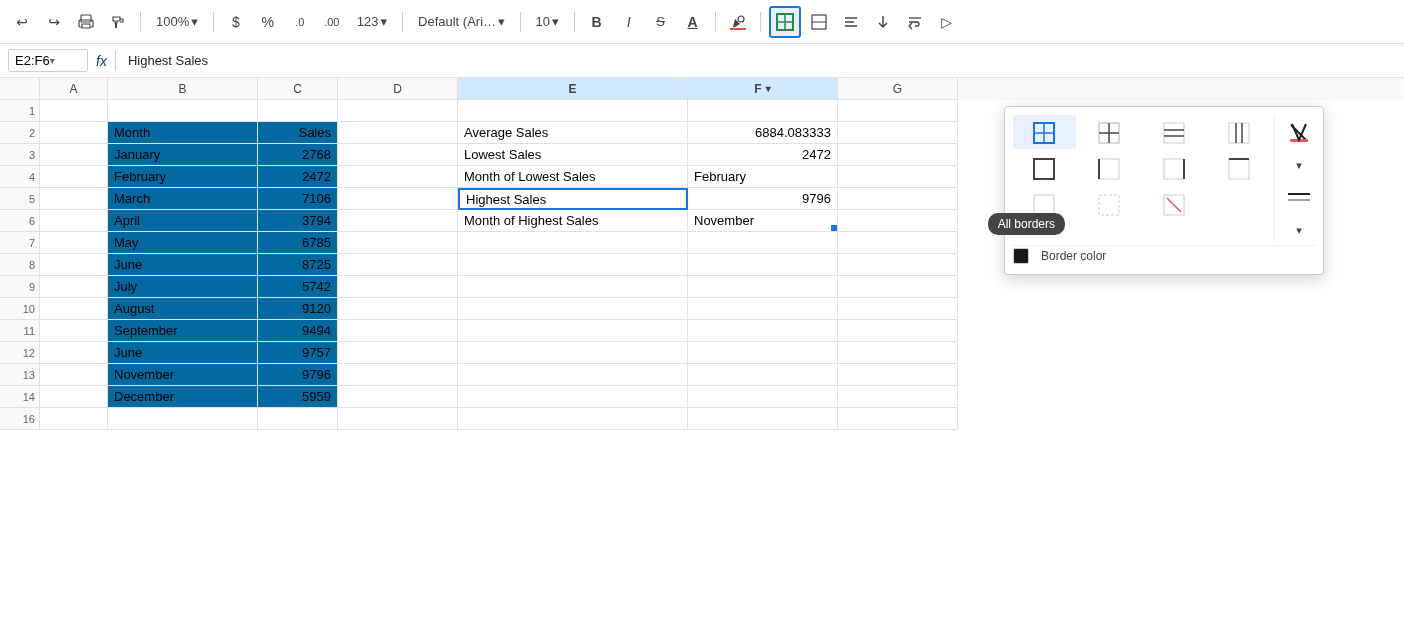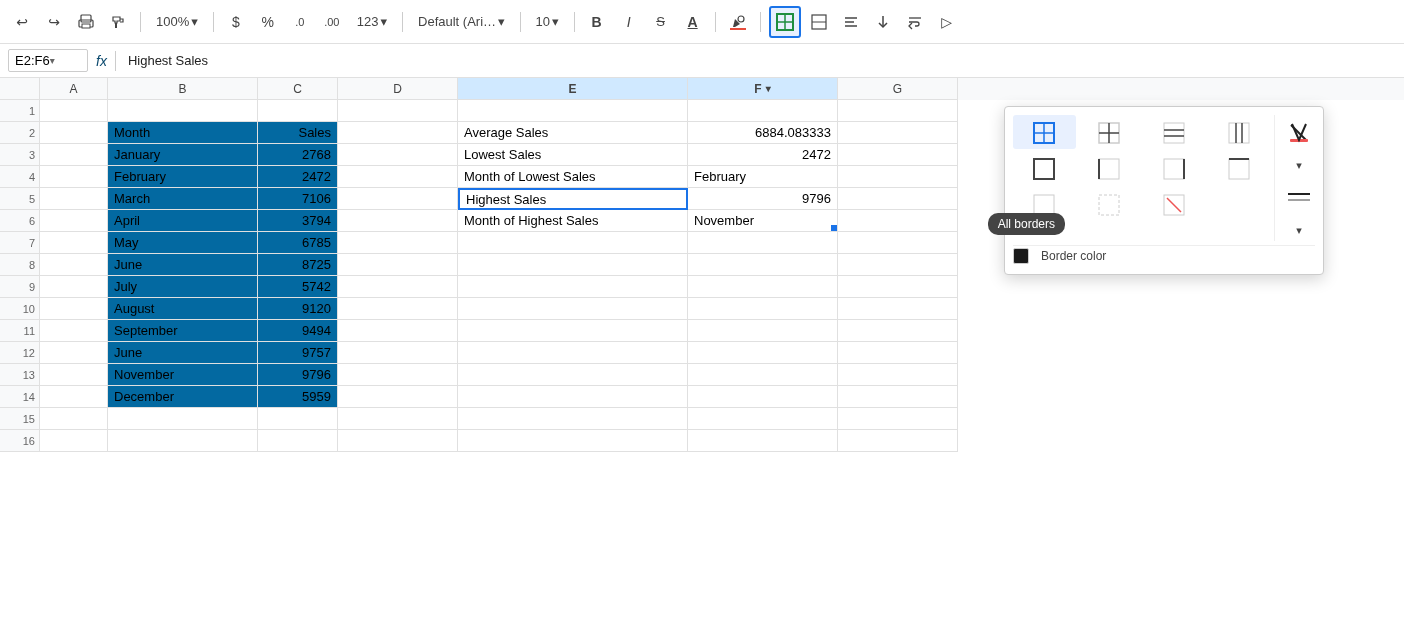--- a/index.html
+++ b/index.html
@@ -523,30 +523,20 @@
         <div class="row-num">14</div>
         <div class="sheet-cell col-a"></div>
         <div class="sheet-cell col-b cell-blue-bg">December</div>
         <div class="sheet-cell col-c cell-blue-bg cell-num">5959</div>
         <div class="sheet-cell col-d"></div>
         <div class="sheet-cell col-e"></div>
         <div class="sheet-cell" style="width:150px;min-width:150px;"></div>
         <div class="sheet-cell" style="width:120px;min-width:120px;"></div>
       </div>
 
-      <div class="sheet-row">
-        <div class="row-num">15</div>
-        <div class="sheet-cell col-a"></div>
-        <div class="sheet-cell col-b"></div>
-        <div class="sheet-cell col-c"></div>
-        <div class="sheet-cell col-d"></div>
-        <div class="sheet-cell col-e"></div>
-        <div class="sheet-cell" style="width:150px;min-width:150px;"></div>
-        <div class="sheet-cell" style="width:120px;min-width:120px;"></div>
-      </div>
 
       <div class="sheet-row">
         <div class="row-num">16</div>
         <div class="sheet-cell col-a"></div>
         <div class="sheet-cell col-b"></div>
         <div class="sheet-cell col-c"></div>
         <div class="sheet-cell col-d"></div>
         <div class="sheet-cell col-e"></div>
         <div class="sheet-cell" style="width:150px;min-width:150px;"></div>
         <div class="sheet-cell" style="width:120px;min-width:120px;"></div>

